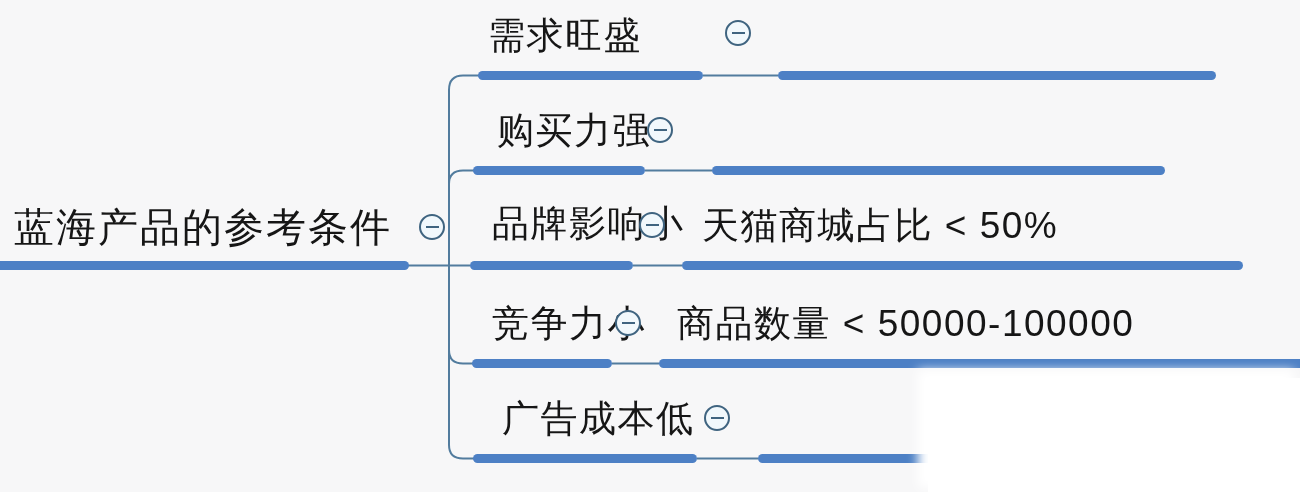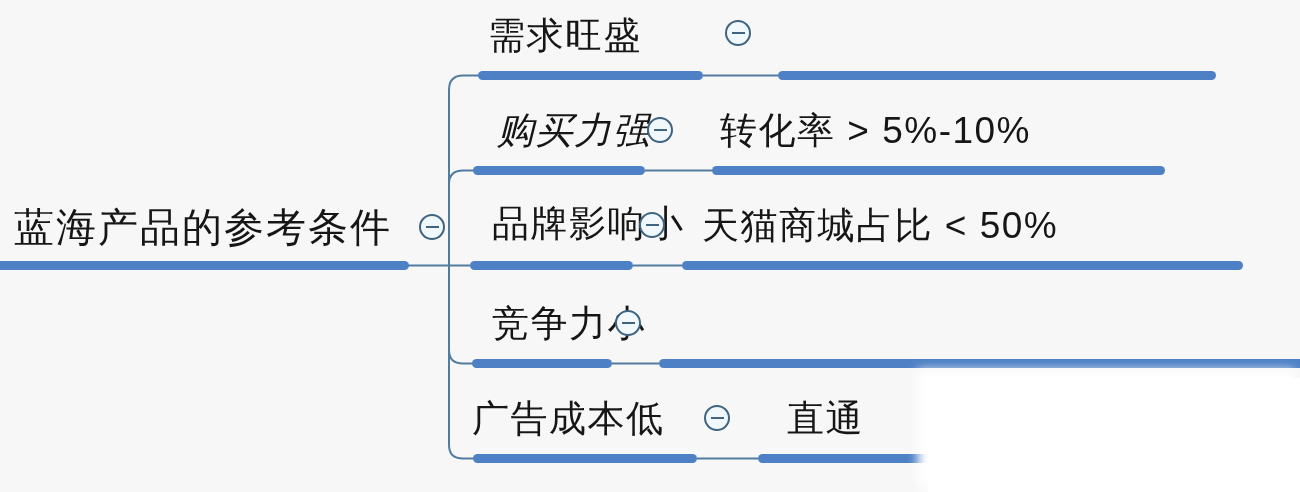--- a/index.html
+++ b/index.html
@@ -58,46 +58,45 @@
     <span class="minus"></span>
   </div>
 
   <div class="node-text" style="left:488px;top:14px;">需求旺盛</div>
   <div class="bar" style="left:478px;top:71px;width:225px;"></div>
   <div class="collapse" style="left:725px;top:20px;">
     <span class="minus"></span>
   </div>
   <div class="bar" style="left:778px;top:71px;width:438px;"></div>
 
-  <div class="node-text" style="left:497px;top:109px;font-style:italic;">购买力强</div>
+  <div class="node-text" style="left:497px;top:109px;">购买力强</div>
   <div class="bar" style="left:473px;top:166px;width:172px;"></div>
   <div class="collapse" style="left:647px;top:117px;">
     <span class="minus"></span>
   </div>
-  <div class="node-text" style="left:720px;top:109px;">转化率 &gt; 5%-10%</div>
   <div class="bar" style="left:712px;top:166px;width:453px;"></div>
 
   <div class="node-text" style="left:492px;top:202px;">品牌影响小</div>
   <div class="bar" style="left:470px;top:261px;width:163px;"></div>
   <div class="collapse" style="left:639px;top:212px;">
     <span class="minus"></span>
   </div>
   <div class="node-text" style="left:702px;top:204px;">天猫商城占比 &lt; 50%</div>
   <div class="bar" style="left:682px;top:261px;width:561px;"></div>
 
   <div class="node-text" style="left:492px;top:302px;">竞争力小</div>
   <div class="bar" style="left:472px;top:359px;width:140px;"></div>
   <div class="collapse" style="left:615px;top:310px;">
     <span class="minus"></span>
   </div>
+  <div class="node-text" style="left:677px;top:302px;">商品数量 &lt; 50000-100000</div>
   <div class="bar edge-bar" style="left:659px;top:359px;width:641px;"></div>
 
-  <div class="node-text" style="left:472px;top:397px;">广告成本低</div>
+  <div class="node-text" style="left:502px;top:397px;">广告成本低</div>
   <div class="bar" style="left:473px;top:454px;width:224px;"></div>
   <div class="collapse" style="left:704px;top:405px;">
     <span class="minus"></span>
   </div>
-  <div class="node-text" style="left:787px;top:397px;">直通</div>
   <div class="bar edge-bar" style="left:758px;top:454px;width:170px;"></div>
 
   <div class="erased"></div>
 
 </div>
 
 </body></html>

